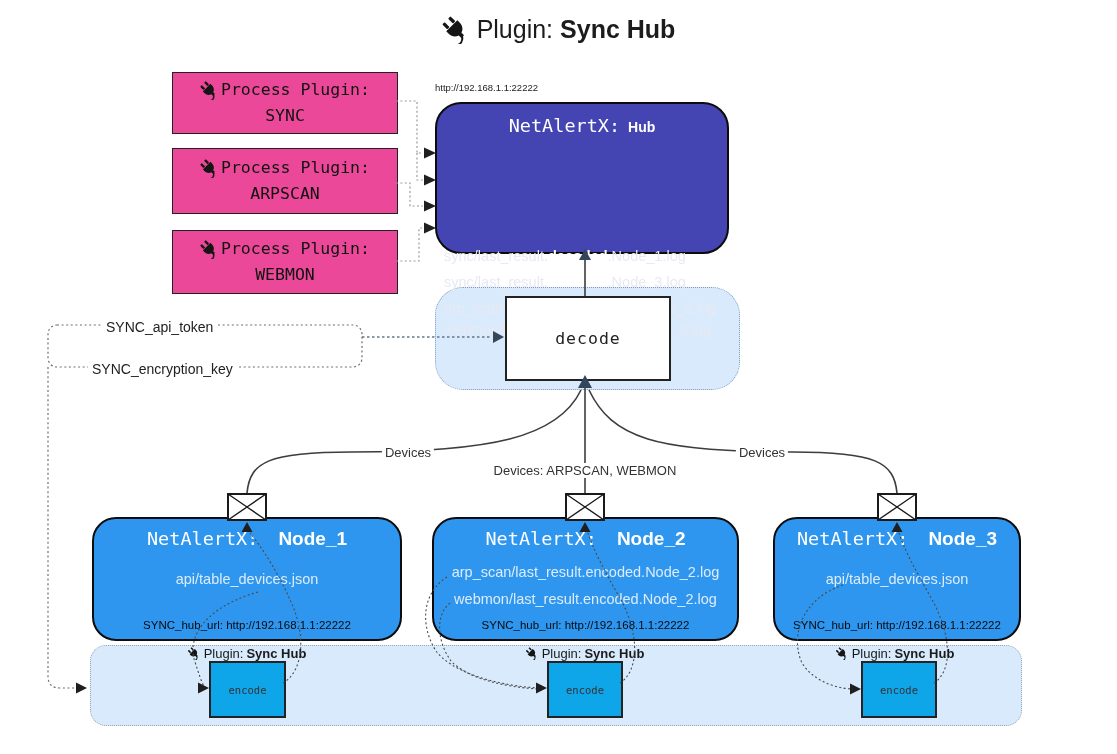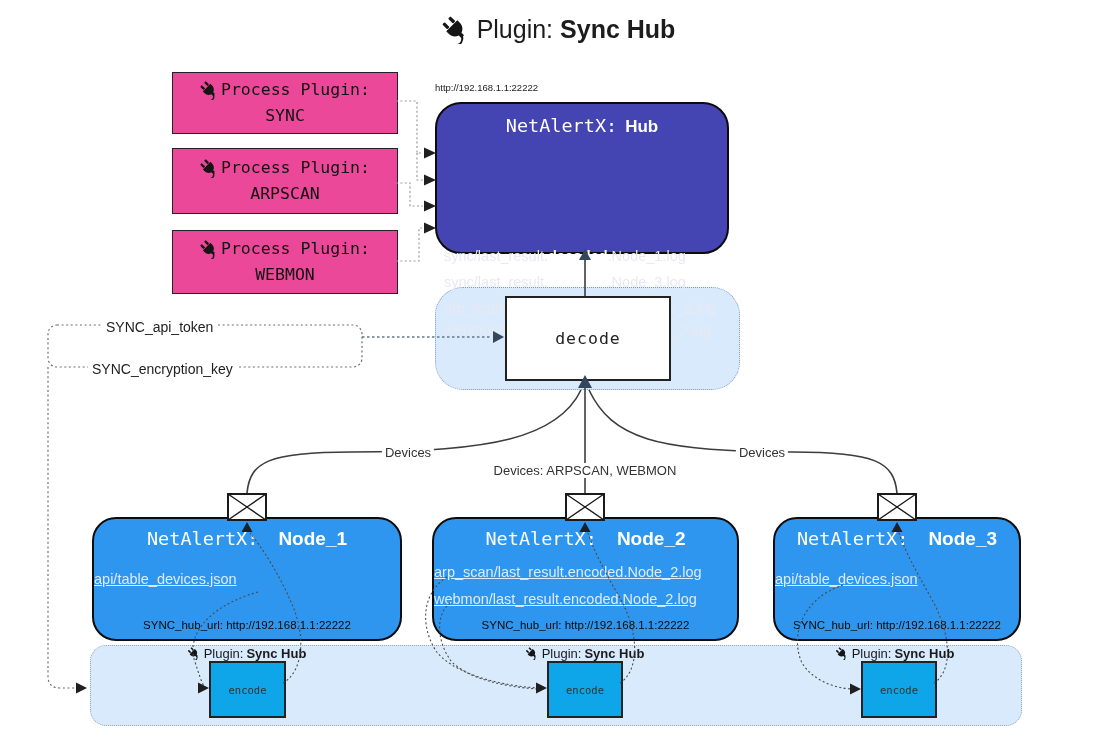--- a/index.html
+++ b/index.html
@@ -29,21 +29,21 @@
       display:flex;flex-direction:column;justify-content:center;align-items:center;
       font-size:16.5px;color:#111;line-height:26px;}
   .pp .l1{display:flex;align-items:center;gap:2px;}
 
   
   .hub-url{left:435px;width:290px;top:82px;text-align:left;font-size:9.5px;color:#222;z-index:3;}
   .hub{left:435px;top:102px;width:290px;height:148px;border-radius:26px;
        background:var(--hub-fill);border:2px solid var(--box-border);z-index:3;color:#fff;}
   .hub .htitle{position:absolute;left:0;right:0;top:11px;text-align:center;font-size:18.5px;}
   .htitle .pre{font-family:"DejaVu Sans Mono",monospace;}
-  .htitle .nm{font-weight:700;margin-left:8px;font-size:17px;}
+  .htitle .nm{font-weight:700;margin-left:8px;font-size:14px;}
   .hublog{position:absolute;left:7px;right:2px;height:18px;font-size:14.5px;color:#e9e9f3;white-space:nowrap;}
   .hublog b{color:#fff;}
   .hl0{top:144px;} .hl1{top:170px;} .hl2{top:196px;} .hl3{top:218px;}
 
   
   .band{background:var(--band-fill);z-index:1;}
   .decode-band{left:435px;top:287px;width:303px;height:101px;border-radius:28px;
                border:1.6px dotted var(--band-border);}
   .decode-box{left:505px;top:296px;width:162px;height:81px;background:#fff;border:2px solid #222;
               display:flex;align-items:center;justify-content:center;font-size:16.5px;color:#222;
@@ -56,21 +56,21 @@
   .edgelbl{background:#fff;font-size:13px;color:#333;z-index:6;padding:0 3px;white-space:nowrap;
            transform:translateX(-50%);}
 
   
   .node{top:517px;height:120px;border-radius:24px;background:var(--node-fill);
         border:2px solid var(--box-border);z-index:3;color:#fff;}
   .n1{left:92px;width:306px;} .n2{left:432px;width:303px;} .n3{left:773px;width:244px;}
   .node .ntitle{position:absolute;left:0;right:0;top:9px;text-align:center;font-size:18.5px;}
   .ntitle .pre{font-family:"DejaVu Sans Mono",monospace;}
   .ntitle .nm{font-weight:700;margin-left:20px;font-size:19px;}
-  .nfile{position:absolute;left:0;right:0;text-align:left;font-size:14.5px;color:#dcecfc;white-space:nowrap;text-decoration:underline;}
+  .nfile{position:absolute;left:0;right:0;text-align:center;font-size:14.5px;color:#dcecfc;white-space:nowrap;}
   .nfoot{position:absolute;left:0;right:0;top:100px;text-align:center;font-size:11.5px;color:#0a0a0a;}
 
   
   .env{width:40px;height:28px;z-index:4;}
 
   
   .bottom-band{left:90px;top:645px;width:930px;height:79px;border-radius:16px;
                border:1.5px dotted var(--bottom-band-border);}
   .enc-lbl{top:646px;transform:translateX(-50%);display:flex;align-items:center;gap:3px;
            font-size:13px;color:#1a1a1a;z-index:3;white-space:nowrap;}

